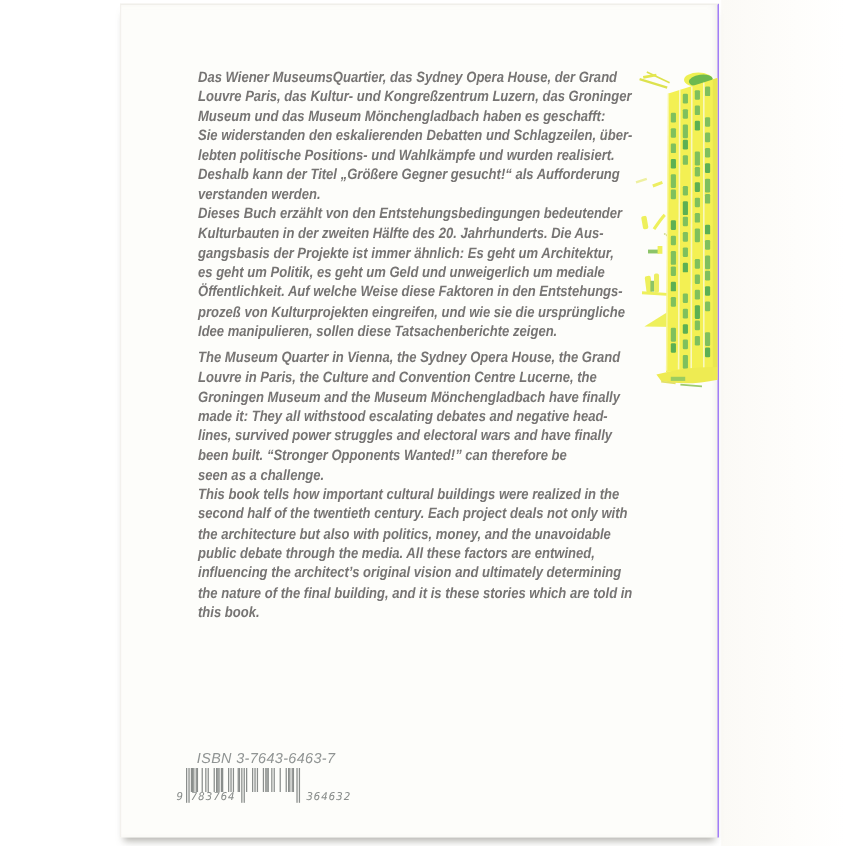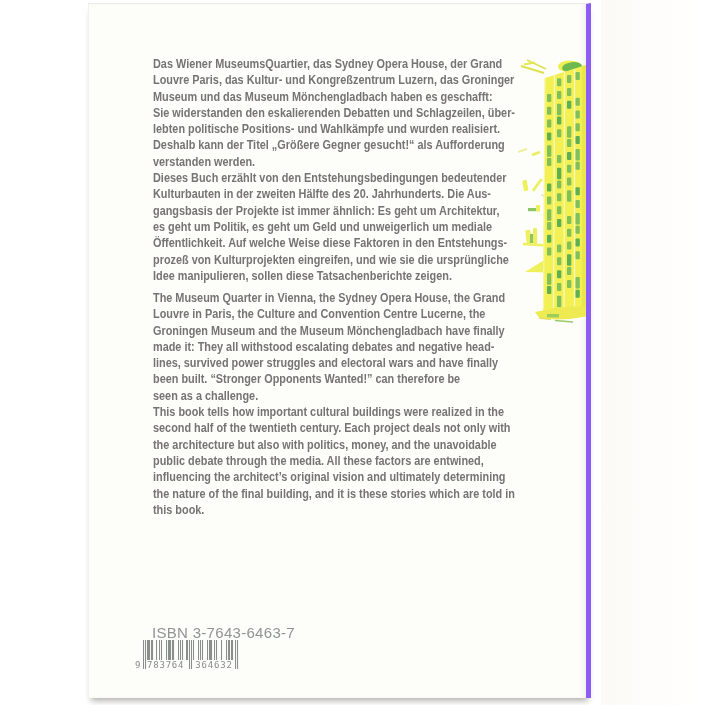--- a/index.html
+++ b/index.html
@@ -6,48 +6,49 @@
   body{
     width:705px;height:705px;background:#ffffff;position:relative;overflow:hidden;
     font-family:"Liberation Sans", sans-serif;
   }
   .stage{position:absolute;inset:0;background:#ffffff;}
   .right-ambience{
     position:absolute;left:601px;top:0;width:104px;height:705px;
     background:linear-gradient(90deg,#fbfaf6 0%,#fefdfb 60%,#ffffff 100%);
   }
   .book{
-    position:absolute;left:88px;top:3px;width:497px;height:694px;
+    position:absolute;left:100px;top:3px;width:497px;height:694px;
     background:#fdfdfa;overflow:hidden;
-    border-top:1px solid #edebe6;border-left:1px solid #f3f1ed;border-right:5px solid #8b5cf6;
+    border-top:1px solid #edebe6;border-left:1px solid #f3f1ed;border-right:1px solid #8b5cf6;
     box-shadow:0 6px 6px -3px rgba(118,116,108,.55), inset -4px 0 7px -4px rgba(198,196,188,.4);
+    font-style:italic;
   }
   .blurb{
     position:absolute;left:64px;white-space:pre;
     font-weight:bold;font-size:12.5px;line-height:16.3px;
     color:#767473;letter-spacing:0;
     transform:scaleX(0.87);transform-origin:0 0;
   }
   .blurb-de{top:52px;}
   .blurb-en{top:286px;}
   .isbn-area{position:absolute;left:54px;top:622px;width:120px;}
   .isbn-label{
-    padding-left:9px;font-size:15px;line-height:13px;font-weight:normal;
+    padding-left:9px;font-size:12px;line-height:13px;font-weight:normal;
     color:#909493;letter-spacing:0.3px;white-space:pre;
   }
   .barcode-wrap{position:relative;width:96px;height:30px;margin-top:1px;}
   .barcode-wrap svg{position:absolute;left:0;top:0;overflow:visible;}
   .barcode-digits span{
     position:absolute;top:20px;
     font-family:"DejaVu Sans Mono", monospace;
     font-size:9px;line-height:10px;color:#898d8b;letter-spacing:0.8px;
   }
   .bd-lead{left:-8px;width:8px;text-align:left;}
   .bd-g1{left:4px;width:27px;text-align:center;}
-  .bd-g2{left:50px;width:42px;text-align:center;}
+  .bd-g2{left:50px;width:42px;text-align:center;padding-left:48px;}
   .tower-svg{position:absolute;left:424px;top:49px;overflow:visible;}
 </style>
 </head>
 <body>
 
 <div class="stage">
   <div class="right-ambience"></div>
 
   <div class="book">
 

